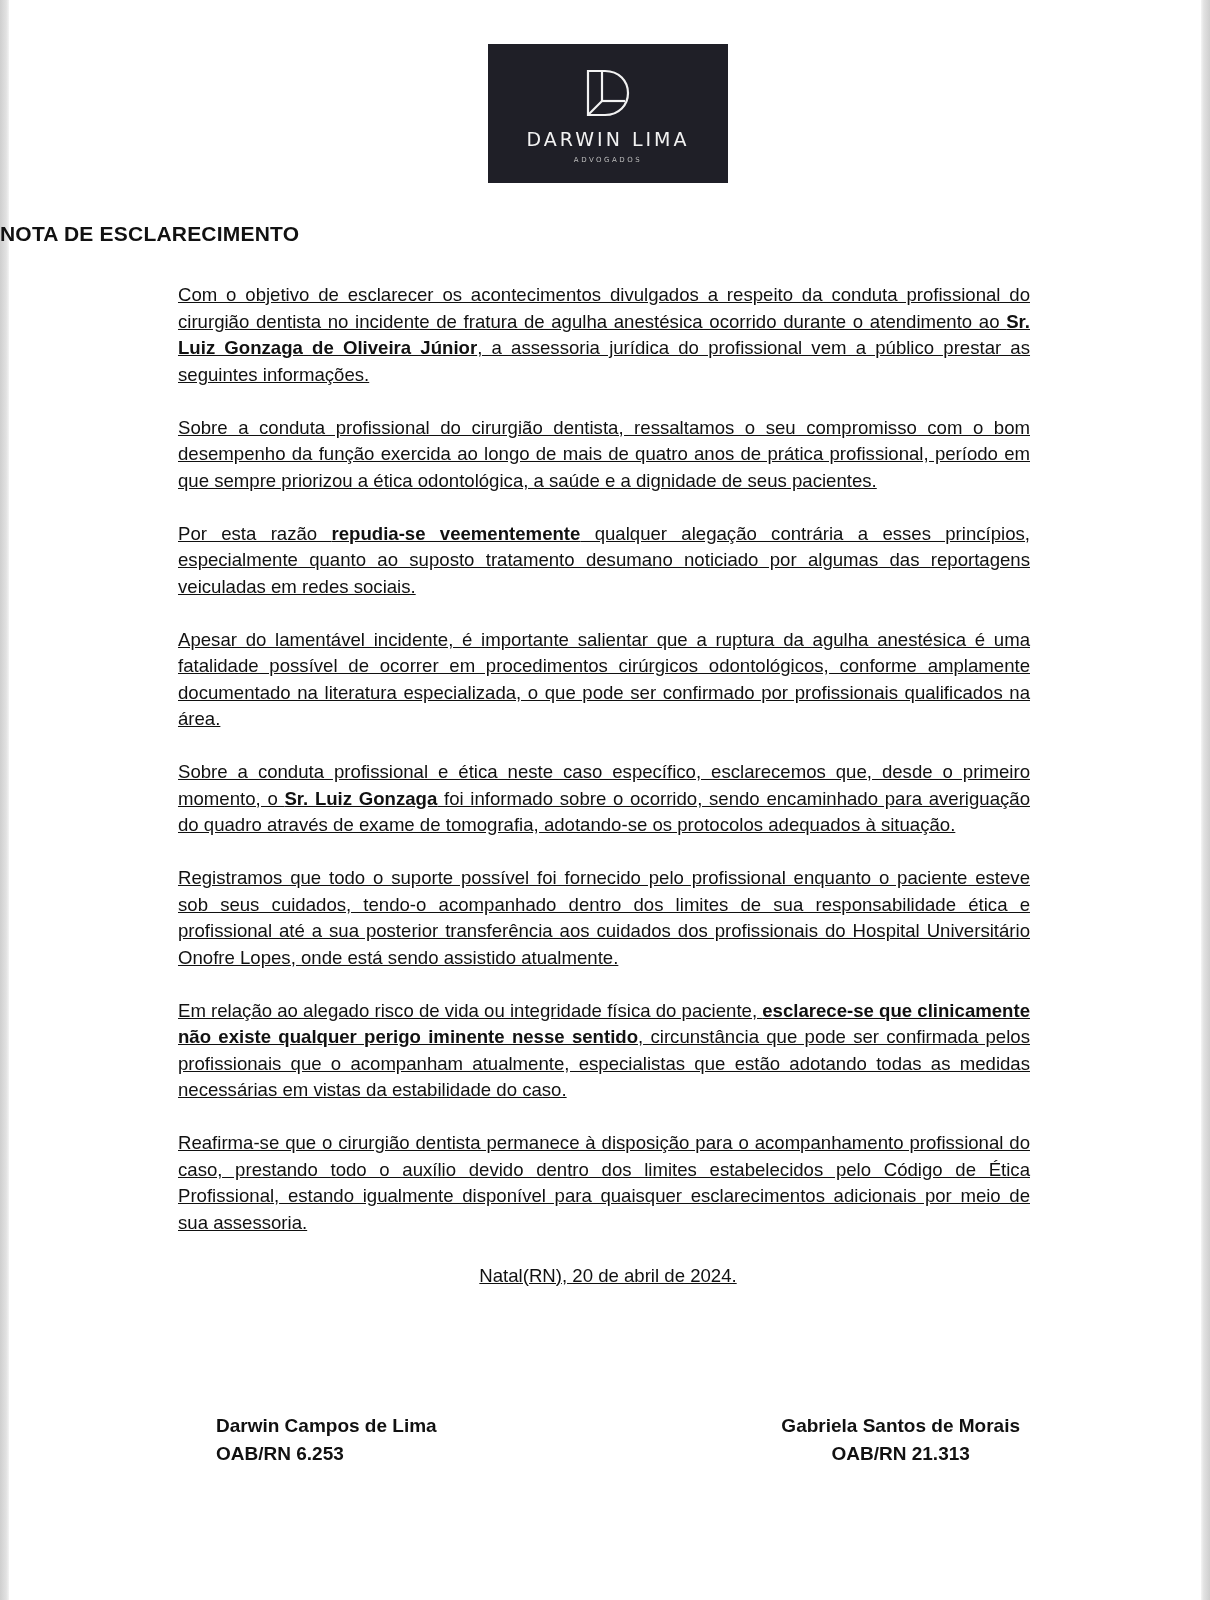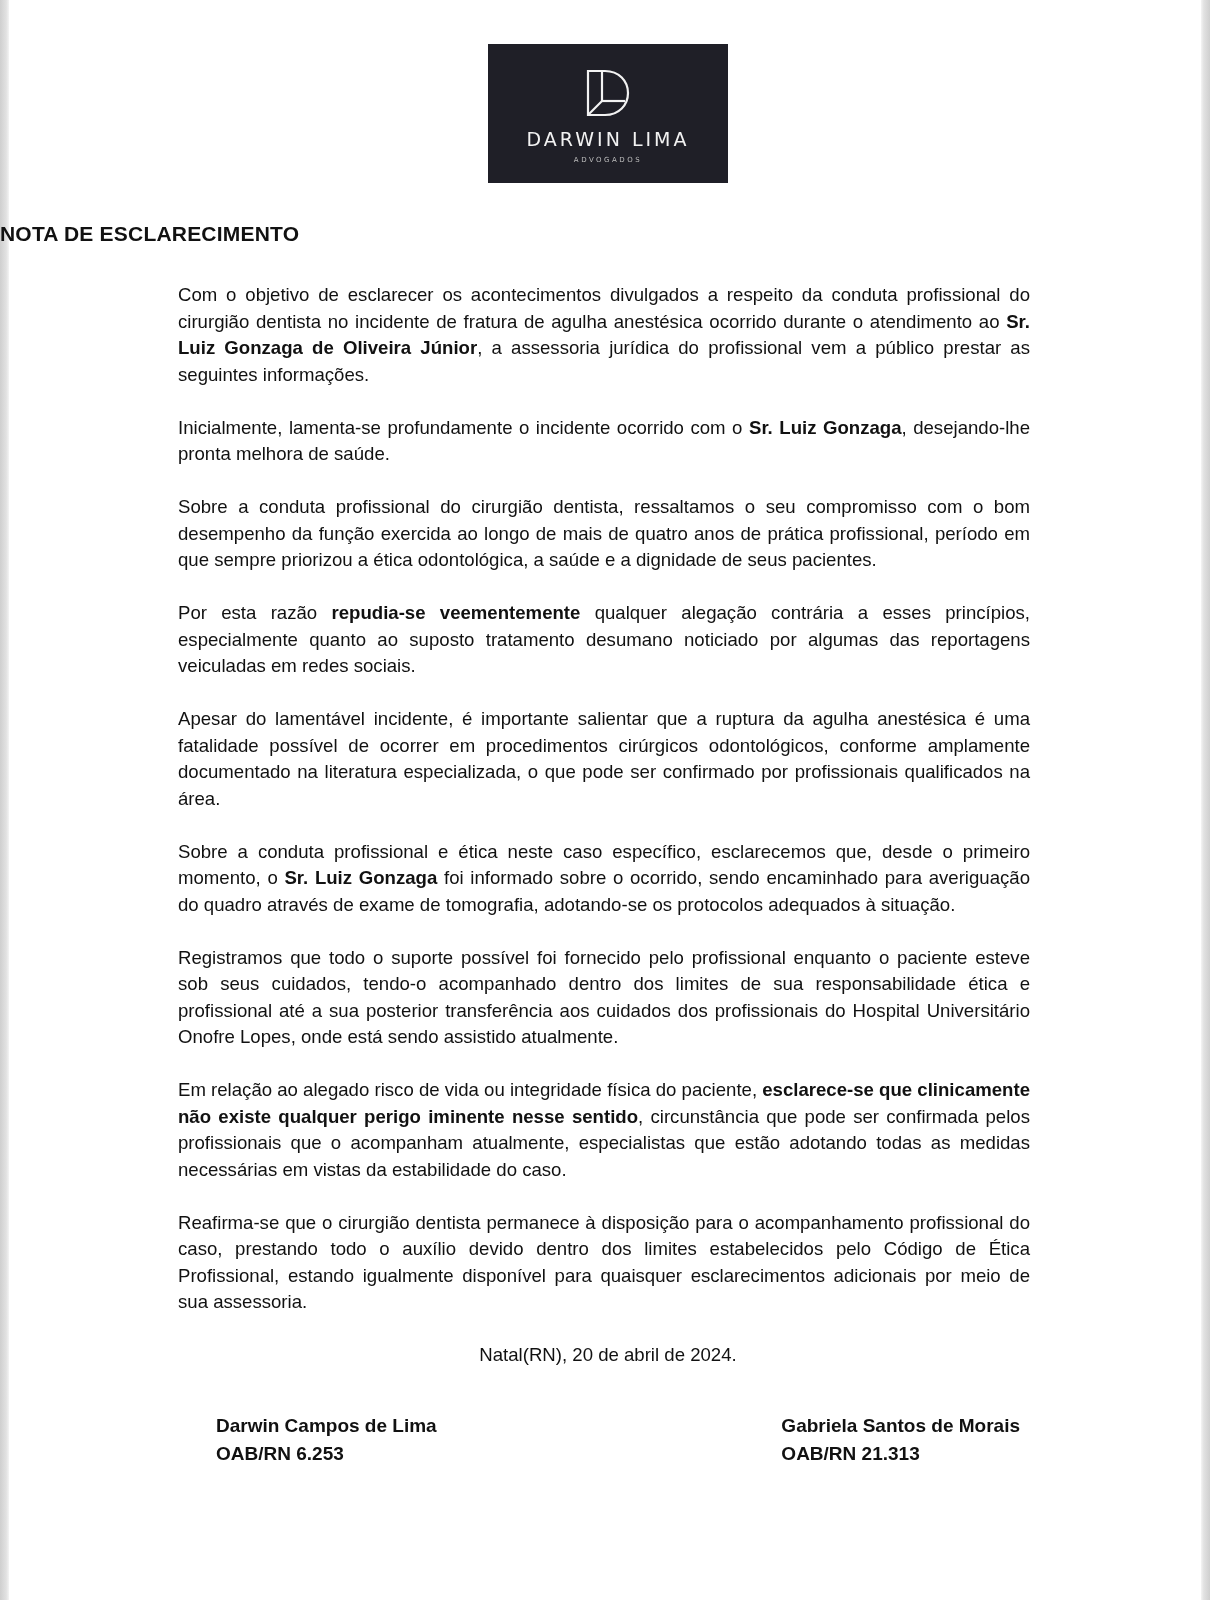--- a/index.html
+++ b/index.html
@@ -72,20 +72,21 @@
       position: absolute;
       left: 178px;
       top: 282px;
       width: 852px;
       font-size: 18.6px;
       line-height: 26.5px;
     }
     .content p {
       margin: 0 0 26.5px 0;
       text-align: justify;
+      text-decoration: underline;
     }
     .content p b {
       font-weight: bold;
     }
     .content p.date {
       text-align: center;
       margin-top: 0;
       margin-left: 8px;
     }
     .signatures {
@@ -93,21 +94,21 @@
       left: 176px;
       top: 1412px;
       width: 844px;
       display: flex;
       justify-content: space-between;
       font-size: 19px;
       line-height: 28px;
       font-weight: bold;
     }
     .sig-left { text-align: left; }
-    .sig-right { text-align: left; }
+    .sig-right { text-align: center; }
     .sig div { display: block; margin-left: 40px; }
   </style>
 </head>
 <body>
 
 <div class="edge-left"></div>
 <div class="edge-right"></div>
 
 <div class="logo-box">
   <svg class="logo-mark" viewBox="0 0 46 50">
@@ -120,21 +121,20 @@
   </svg>
   <div class="logo-name">DARWIN LIMA</div>
   <div class="logo-sub">ADVOGADOS</div>
 </div>
 
 <div class="title">NOTA DE ESCLARECIMENTO</div>
 
 <div class="content">
   <div id="paragraphs">
       <p><span>Com o objetivo de esclarecer os acontecimentos divulgados a respeito da conduta profissional do cirurgião dentista no incidente de fratura de agulha anestésica ocorrido durante o atendimento ao </span><b>Sr. Luiz Gonzaga de Oliveira Júnior</b><span>, a assessoria jurídica do profissional vem a público prestar as seguintes informações.</span></p>
-      <p><span>Inicialmente, lamenta-se profundamente o incidente ocorrido com o </span><b>Sr. Luiz Gonzaga</b><span>, desejando-lhe pronta melhora de saúde.</span></p>
       <p><span>Sobre a conduta profissional do cirurgião dentista, ressaltamos o seu compromisso com o bom desempenho da função exercida ao longo de mais de quatro anos de prática profissional, período em que sempre priorizou a ética odontológica, a saúde e a dignidade de seus pacientes.</span></p>
       <p><span>Por esta razão </span><b>repudia-se veementemente</b><span> qualquer alegação contrária a esses princípios, especialmente quanto ao suposto tratamento desumano noticiado por algumas das reportagens veiculadas em redes sociais.</span></p>
       <p><span>Apesar do lamentável incidente, é importante salientar que a ruptura da agulha anestésica é uma fatalidade possível de ocorrer em procedimentos cirúrgicos odontológicos, conforme amplamente documentado na literatura especializada, o que pode ser confirmado por profissionais qualificados na área.</span></p>
       <p><span>Sobre a conduta profissional e ética neste caso específico, esclarecemos que, desde o primeiro momento, o </span><b>Sr. Luiz Gonzaga</b><span> foi informado sobre o ocorrido, sendo encaminhado para averiguação do quadro através de exame de tomografia, adotando-se os protocolos adequados à situação.</span></p>
       <p><span>Registramos que todo o suporte possível foi fornecido pelo profissional enquanto o paciente esteve sob seus cuidados, tendo-o acompanhado dentro dos limites de sua responsabilidade ética e profissional até a sua posterior transferência aos cuidados dos profissionais do Hospital Universitário Onofre Lopes, onde está sendo assistido atualmente.</span></p>
       <p><span>Em relação ao alegado risco de vida ou integridade física do paciente, </span><b>esclarece-se que clinicamente não existe qualquer perigo iminente nesse sentido</b><span>, circunstância que pode ser confirmada pelos profissionais que o acompanham atualmente, especialistas que estão adotando todas as medidas necessárias em vistas da estabilidade do caso.</span></p>
       <p><span>Reafirma-se que o cirurgião dentista permanece à disposição para o acompanhamento profissional do caso, prestando todo o auxílio devido dentro dos limites estabelecidos pelo Código de Ética Profissional, estando igualmente disponível para quaisquer esclarecimentos adicionais por meio de sua assessoria.</span></p>
     </div>
   <p class="date">Natal(RN), 20 de abril de 2024.</p>
 </div>

